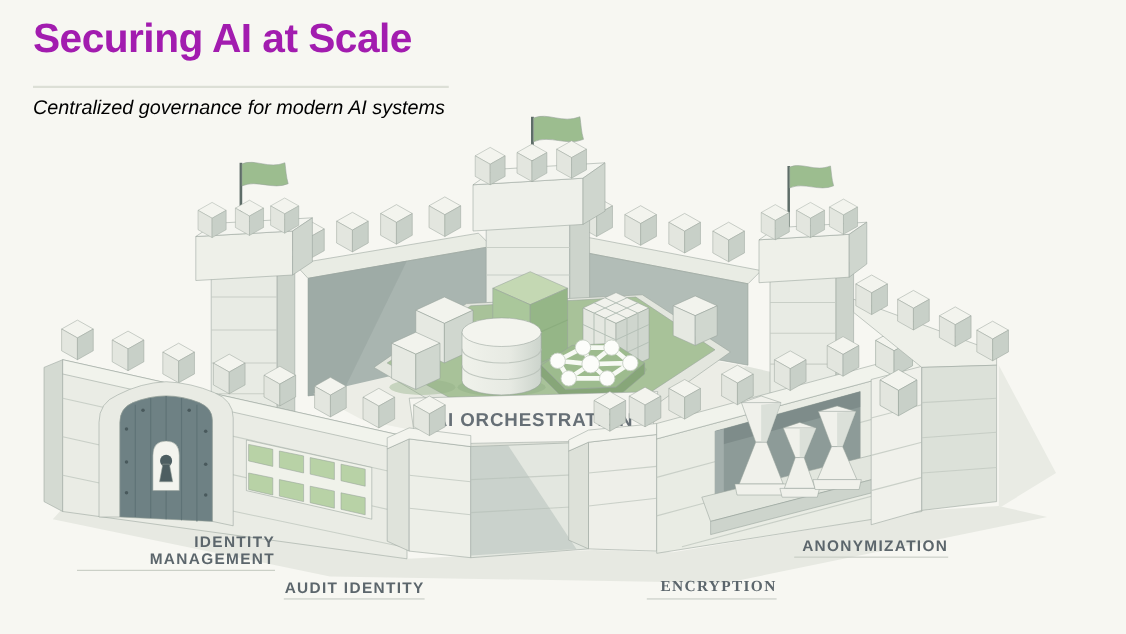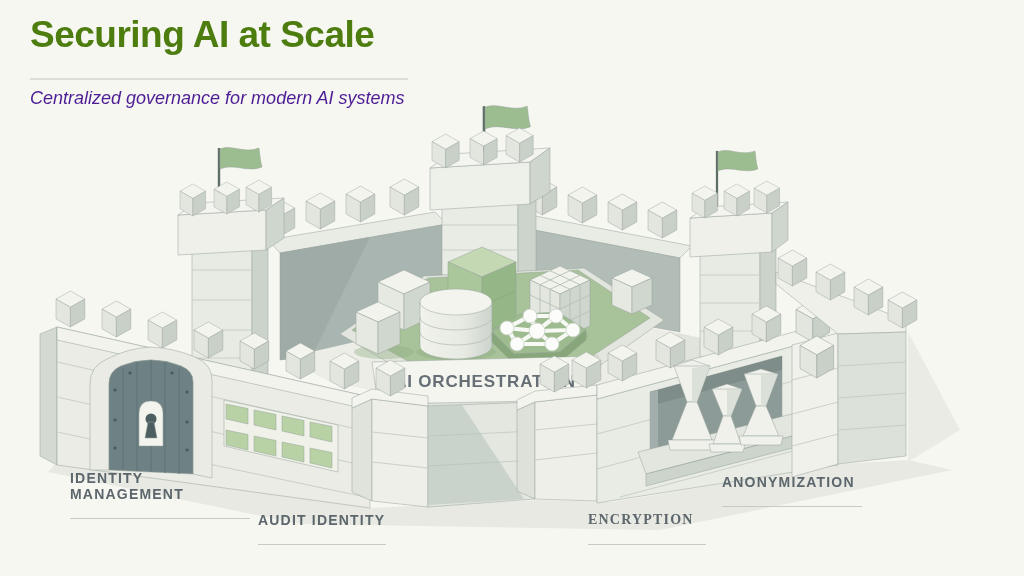--- a/index.html
+++ b/index.html
@@ -1,24 +1,24 @@
 <!DOCTYPE html>
 <html><head>
 <meta charset="utf-8">
 <style>
   html,body{margin:0;padding:0;}
   body{width:1024px;height:576px;background:#f7f7f2;position:relative;overflow:hidden;
        font-family:"Liberation Sans", sans-serif;}
   .page-title{position:absolute;left:30px;top:14px;margin:0;font-size:37px;font-weight:bold;
-       color:#4d7c0f;letter-spacing:-0.5px;}
+       color:#a21caf;letter-spacing:-0.5px;}
   .title-divider{position:absolute;left:30px;top:78px;width:378px;height:2px;background:#dcdfd6;}
-  .subtitle{position:absolute;left:30px;top:88px;font-size:18px;font-style:italic;color:#4c1d95;}
+  .subtitle{position:absolute;left:30px;top:88px;font-size:18px;font-style:italic;color:#000000;}
   .stage{position:absolute;left:0;top:0;}
   .wall-label{position:absolute;font-size:14px;font-weight:bold;color:#5c666c;letter-spacing:1.2px;
-       text-align:left;border-bottom:1.5px solid #c6cbc3;padding-bottom:16px;}
+       text-align:right;border-bottom:1.5px solid #c6cbc3;padding-bottom:2px;margin-top:14px;}
   .banner-text{font-family:"Liberation Sans",sans-serif;font-size:17px;font-weight:bold;
        fill:#666f76;letter-spacing:0.8px;stroke:none;}
   .ill polygon,.ill path,.ill ellipse{stroke:#97a29a;stroke-width:0.5;}
   .ill .soft{stroke:none;}
   .ill .seam{stroke:#c3cac2;stroke-width:1;fill:none;opacity:.85;}
   .ill .grid{stroke:#b4bfb6;stroke-width:0.9;fill:none;}
   .ill .net{stroke:#fcfdfa;stroke-width:4.2;fill:none;opacity:.95;}
   .ill .node{fill:#fcfdfa;stroke:#c6cfc4;stroke-width:0.8;}
   .ill text{stroke:none;}
 </style>

